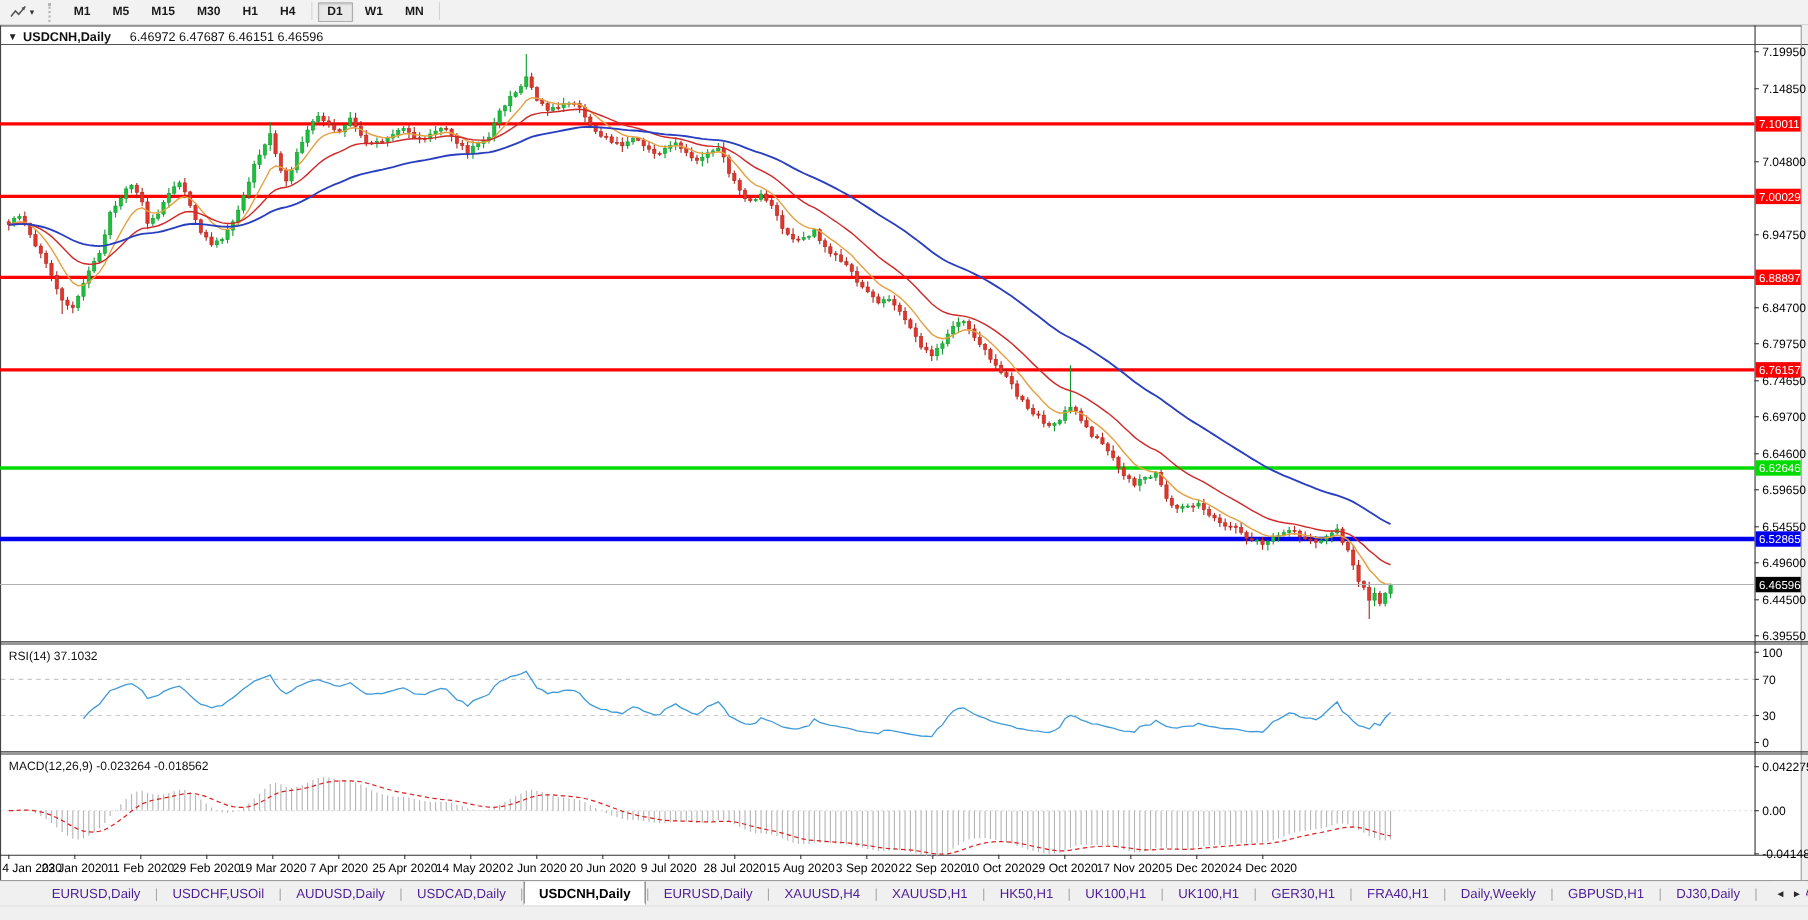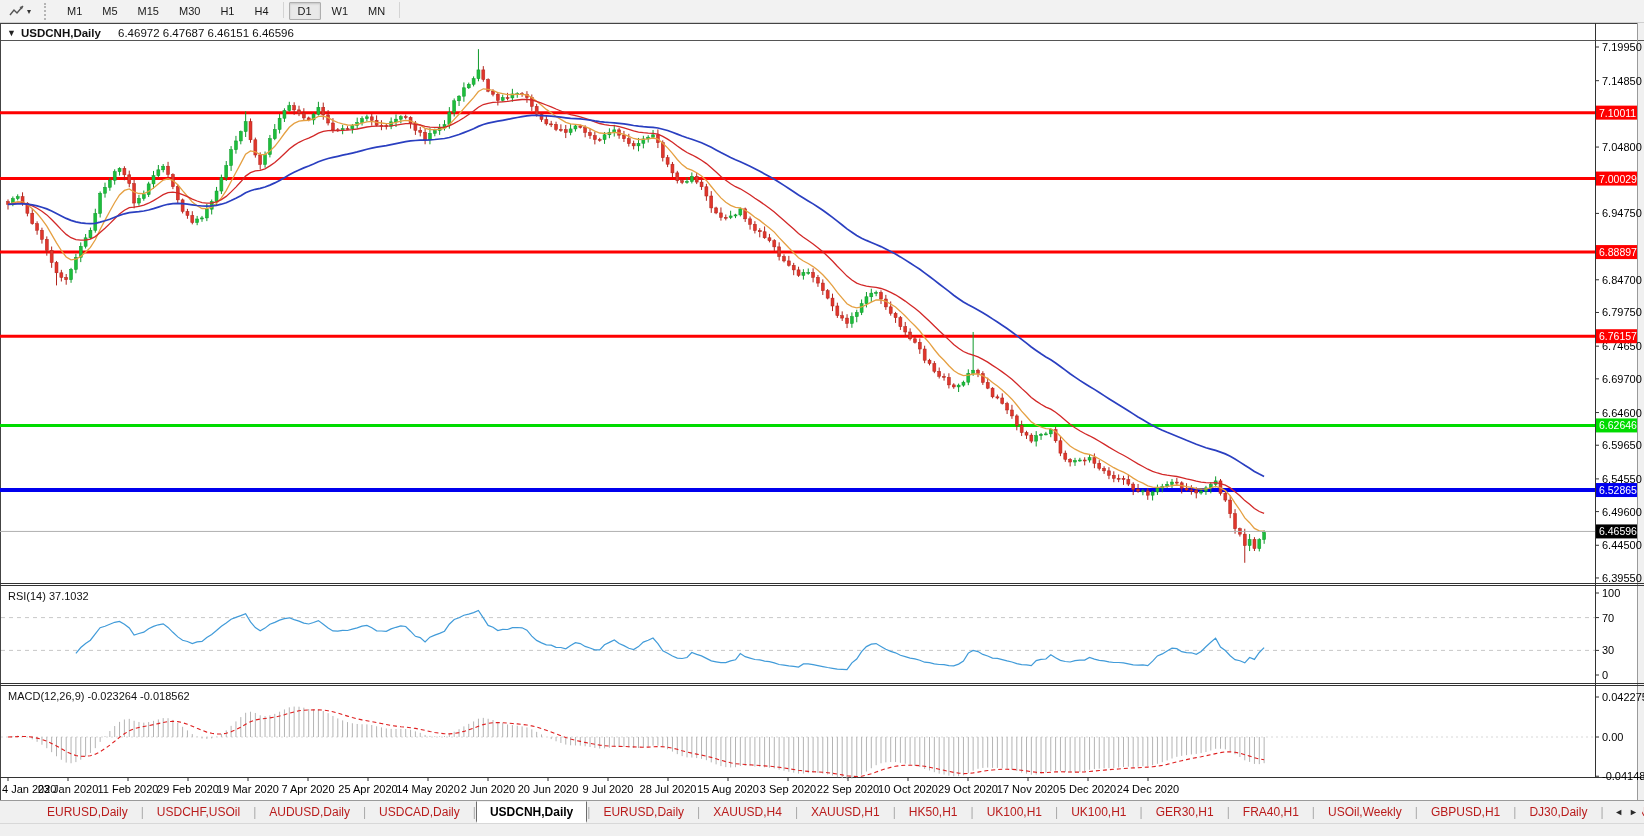--- a/index.html
+++ b/index.html
@@ -10,42 +10,42 @@
   .grip{width:5px;height:17px;margin:0 6px 0 8px;border-left:2px dotted #b5b5b5;}
   .tf-btn{font-size:11px;color:#1a1a1a;padding:2px 8px;margin:0 1px;border:1px solid transparent;border-radius:1px;}
   .tf-btn.active{background:#e9e9e9;border-color:#aeaeae;box-shadow:inset 0 1px 2px rgba(0,0,0,.15);}
   .tf-sep{width:1px;height:16px;background:#d4d4d4;margin:0 4px;}
   .caret{font-size:8px;color:#333;}
   
   #chartwrap{position:relative;width:1644px;height:777px;}
   svg{font-family:"Liberation Sans",sans-serif;}
   
   #tabbar{height:22px;background:#f0f0f0;border-top:1px solid #9a9a9a;display:flex;align-items:stretch;position:relative;overflow:hidden;padding-left:34px;}
-  .tab{font-size:12px;color:#b91c1c;display:flex;align-items:center;padding:0 13px;white-space:nowrap;}
+  .tab{font-size:12px;color:#4c1d95;display:flex;align-items:center;padding:0 13px;white-space:nowrap;}
   .tab.active{background:#ffffff;color:#000;font-weight:bold;border-left:1px solid #6d6d6d;border-right:1px solid #6d6d6d;border-bottom:2px solid #fff;margin-top:0;border-top:1px solid #f0f0f0;}
   .tab-sep{color:#a8a8a8;font-size:12px;display:flex;align-items:center;}
   #tab-arrows{position:absolute;right:2px;top:0;height:22px;display:flex;align-items:center;gap:6px;background:#f0f0f0;padding:0 4px;}
   .tab-arrow{font-size:9px;color:#2a2a2a;}
   #statusstrip{height:14px;background:#f0f0f0;border-top:1px solid #d8d8d8;}
 </style>
 </head>
 <body>
 
 <div id="app">
 
   <div id="toolbar">
     <div class="tool-btn">
       <svg width="16" height="14" viewBox="0 0 16 14">
         <polyline points="1,11 5,6 8,9 14,2" fill="none" stroke="#555" stroke-width="1.4"></polyline>
         <polygon points="14,2 10.5,3 13,5.5" fill="#555"></polygon>
       </svg>
       <span class="caret">▾</span>
     </div>
     <div class="grip"></div>
-    <div id="tf-buttons" style="display: flex;">
+    <div id="tf-buttons" style="display: flex; font-weight: bold;">
         <div class="tf-btn">M1</div>
         <div class="tf-btn">M5</div>
         <div class="tf-btn">M15</div>
         <div class="tf-btn">M30</div>
         <div class="tf-btn">H1</div>
         <div class="tf-btn">H4</div>
         <div class="tf-sep"></div>
         <div class="tf-btn active">D1</div>
         <div class="tf-btn">W1</div>
         <div class="tf-btn">MN</div>
@@ -1003,21 +1003,21 @@
       <div class="tab">HK50,H1</div>
       <div class="tab-sep">|</div>
       <div class="tab">UK100,H1</div>
       <div class="tab-sep">|</div>
       <div class="tab">UK100,H1</div>
       <div class="tab-sep">|</div>
       <div class="tab">GER30,H1</div>
       <div class="tab-sep">|</div>
       <div class="tab">FRA40,H1</div>
       <div class="tab-sep">|</div>
-      <div class="tab">USOil,Weekly</div>
+      <div class="tab">Daily,Weekly</div>
       <div class="tab-sep">|</div>
       <div class="tab">GBPUSD,H1</div>
       <div class="tab-sep">|</div>
       <div class="tab">DJ30,Daily</div>
       <div class="tab-sep">|</div>
       <div class="tab">CHINA300,H1</div>
       <div id="tab-arrows">
       <span class="tab-arrow">◄</span>
       <span class="tab-arrow">►</span>
     </div>

